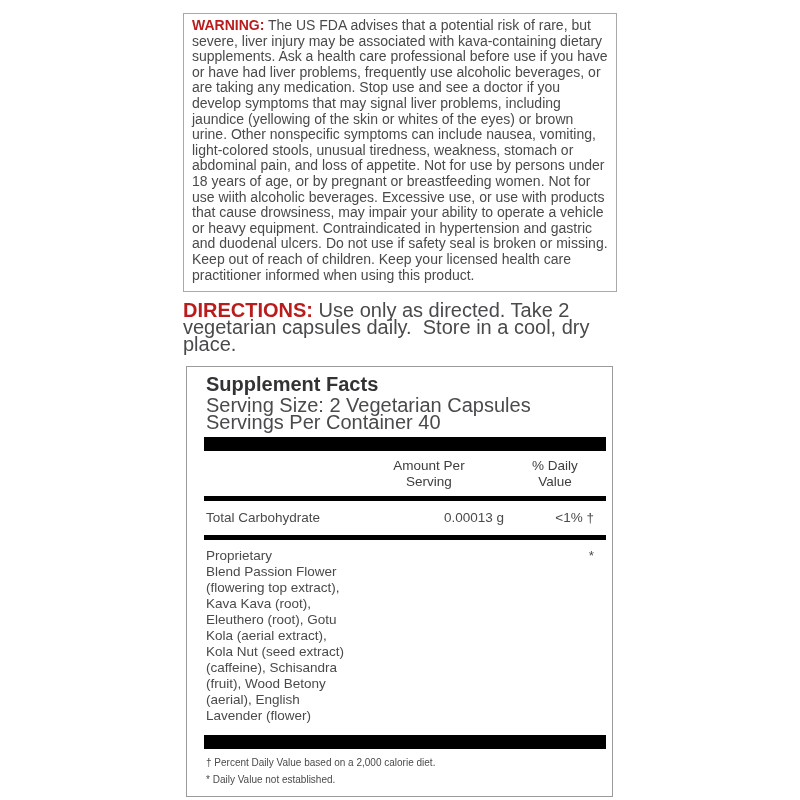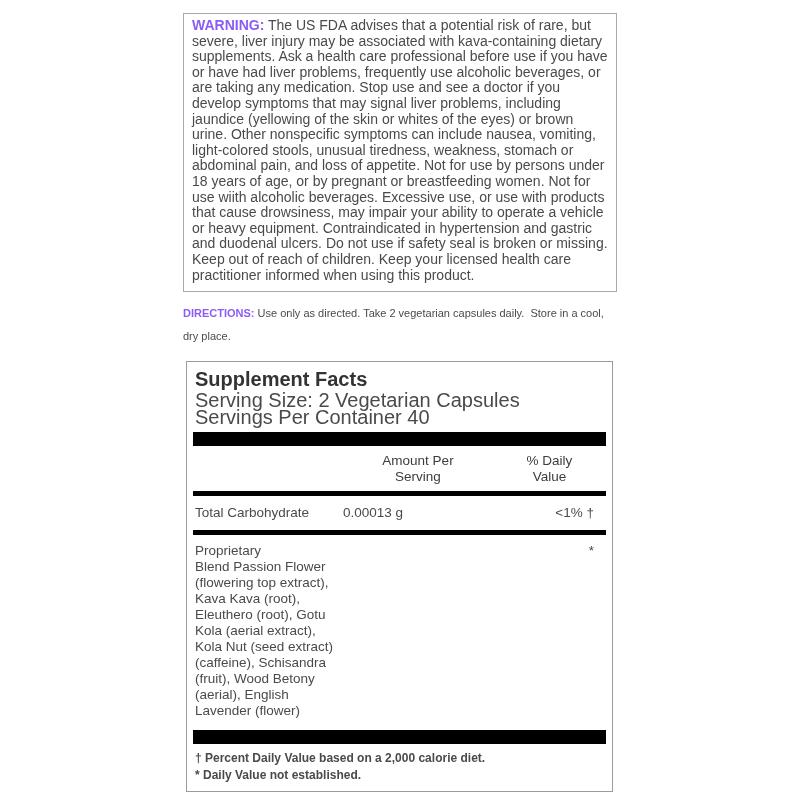--- a/index.html
+++ b/index.html
@@ -12,59 +12,59 @@
   }
   .page { width: 434px; margin: 13px auto 0; }
 
   .warning-box {
     border: 1px solid #a9a9ab;
     padding: 4px 8px 8px 8px;
     font-size: 14px;
     line-height: 15.6px;
     white-space: pre-wrap;
   }
-  .b { font-weight: bold; color: #8b5cf6; }
+  .b { font-weight: bold; color: #b91c1c; }
 
   .directions {
     margin: 10px 0 13px 0;
-    font-size: 11px;
-    line-height: 23px;
+    font-size: 20px;
+    line-height: 17px;
     white-space: pre-wrap;
   }
 
   .panel {
     border: 1px solid #9b9b9d;
     margin: 2px 4px 0 3px;
-    padding: 4px 6px 8px 6px;
+    padding: 4px 6px 8px 17px;
   }
   .panel-title {
     font-size: 20px;
     font-weight: bold;
     color: #333336;
     margin: 2px 2px 1px 2px;
     line-height: 23px;
   }
   .serving-line { font-size: 20px; line-height: 16.5px; margin: 0 2px; }
 
   .bar { background: #000; width: 100%; }
   .bar-thick { height: 14px; }
   .bar-thin  { height: 5px; }
   .bar-top { margin-top: 7px; }
 
   .tbl-row { display: flex; font-size: 13.5px; }
   .col-name { width: 150px; padding-left: 2px; }
-  .col-amt  { width: 150px; text-align: left; }
+  .col-amt  { width: 150px; text-align: right; }
   .col-dv   { flex: 1; }
   .hdr-row  { padding: 7px 0 6px 0; }
   .hdr { font-weight: normal; color: #3d3d40; line-height: 16px; white-space: pre-line; text-align: center; }
   .carb-row  { padding: 9px 0 10px 0; }
   .blend-row { padding: 8px 0 11px 0; gap: 24px; }
   .wrap-lines { white-space: pre-line; line-height: 16px; }
   .dv-right { text-align: right; padding-right: 12px; }
-  .footnotes { font-size: 12px; line-height: 16.5px; padding: 6px 2px 0 2px; font-weight: bold; }
+  .footnotes { font-size: 10px; line-height: 16.5px; padding: 6px 2px 0 2px; }
 
   .other-ingredients {
     margin: 6px 0 0 0;
     font-size: 14px;
     line-height: 16.5px;
     white-space: pre-wrap;
   }
 </style>
 </head>
 <body>

